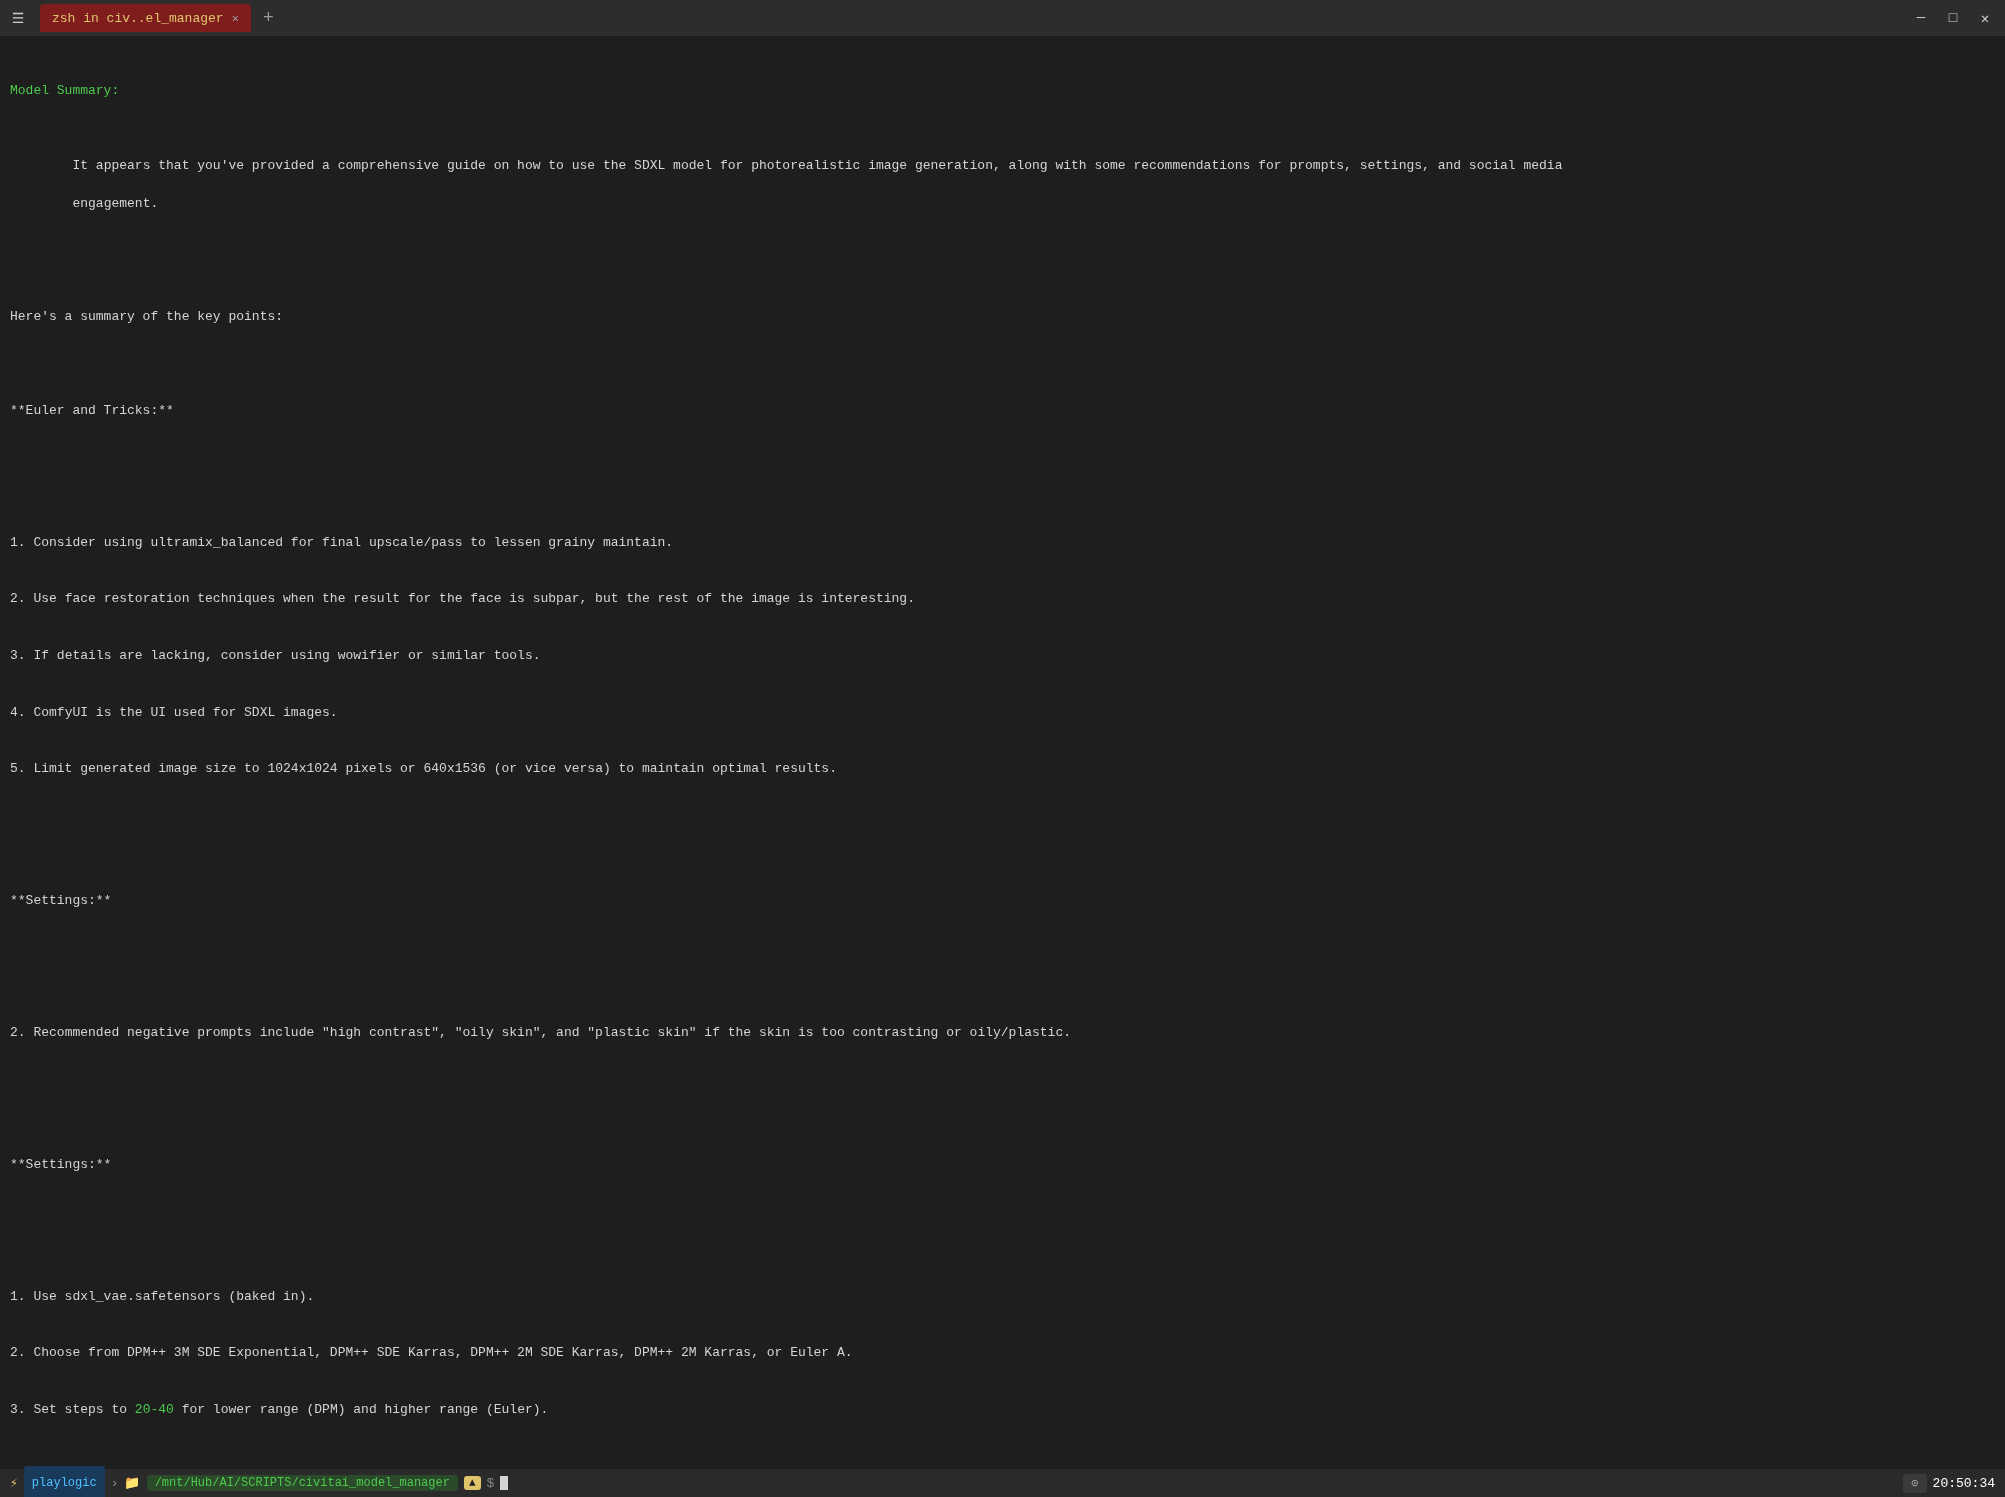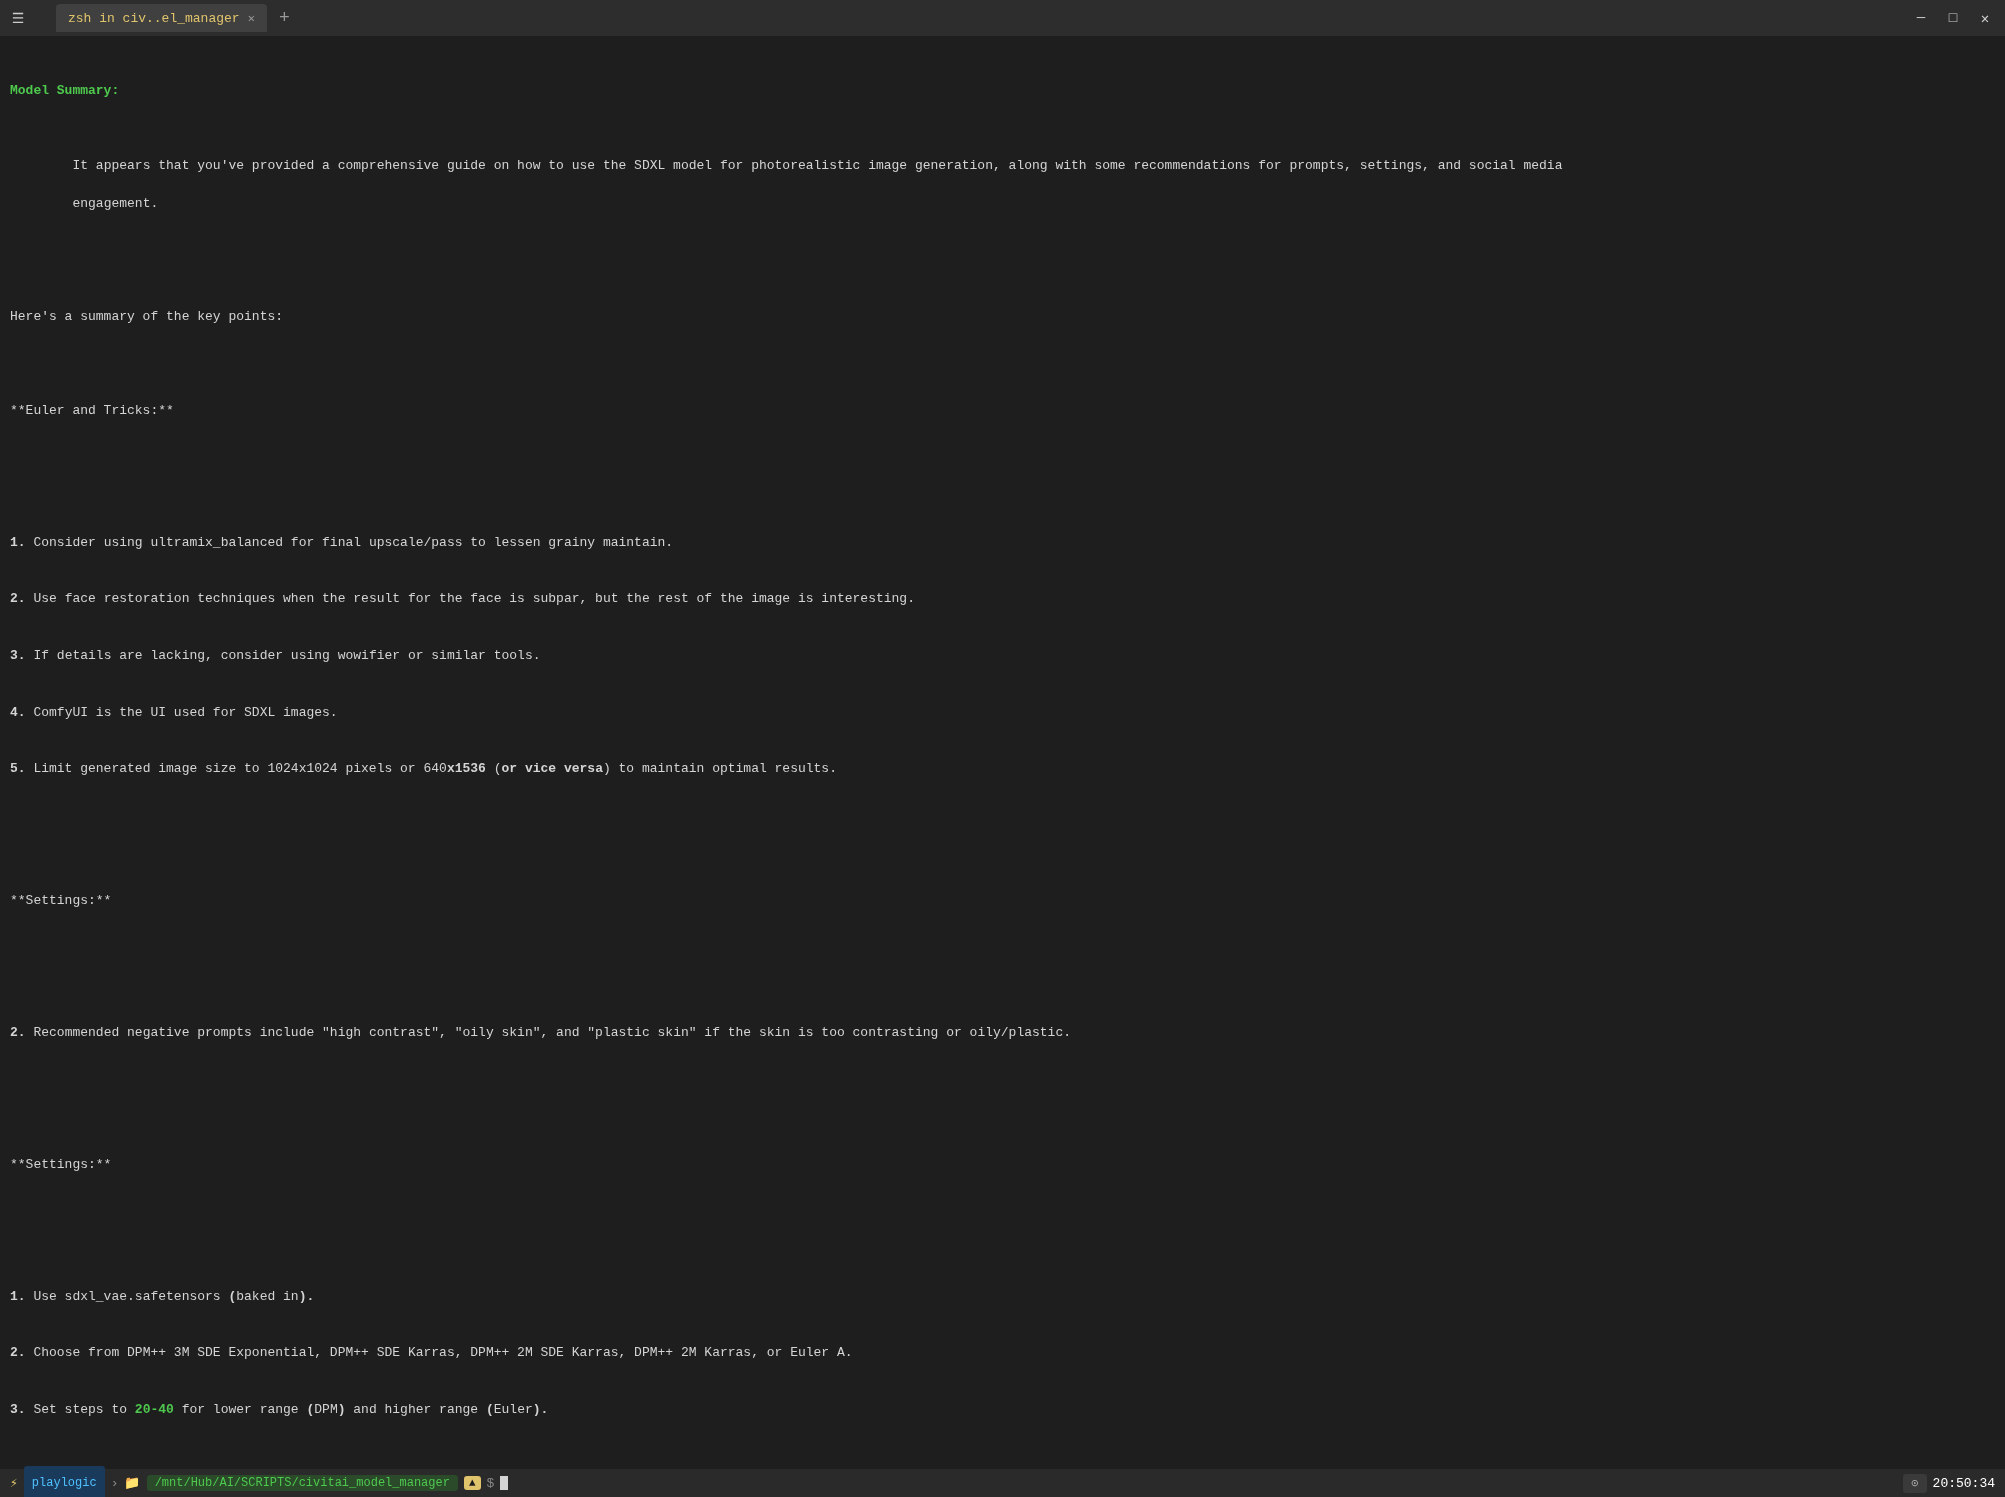--- a/index.html
+++ b/index.html
@@ -39,30 +39,29 @@
       width: 20px;
       height: 20px;
       display: flex;
       align-items: center;
       justify-content: center;
       color: #ccc;
       cursor: pointer;
       font-size: 14px;
     }
     .tab {
-      background: #404040;
+      background: #7f1d1d;
       color: #e0c46c;
       padding: 4px 12px;
       border-radius: 4px 4px 0 0;
       display: flex;
       align-items: center;
       gap: 8px;
       font-size: 13px;
       height: 28px;
-      margin-left: 16px;
     }
     .tab-close {
       color: #999;
       cursor: pointer;
       font-size: 12px;
     }
     .tab-new {
       color: #999;
       cursor: pointer;
       font-size: 18px;
@@ -90,21 +89,21 @@
       padding: 8px 10px;
       background: #1e1e1e;
       color: #d4d4d4;
       line-height: 1.45;
     }
     .terminal pre, .terminal p, .terminal div {
       white-space: pre-wrap;
       word-break: break-all;
     }
     .text-green { color: #4ec94e; }
-    .text-bold { font-weight: bold; }
+    .text-bold { font-weight: normal; }
     .bottom-bar {
       background: #2a2a2a;
       padding: 4px 10px;
       display: flex;
       align-items: center;
       gap: 6px;
       font-size: 13px;
       flex-shrink: 0;
       height: 28px;
     }

